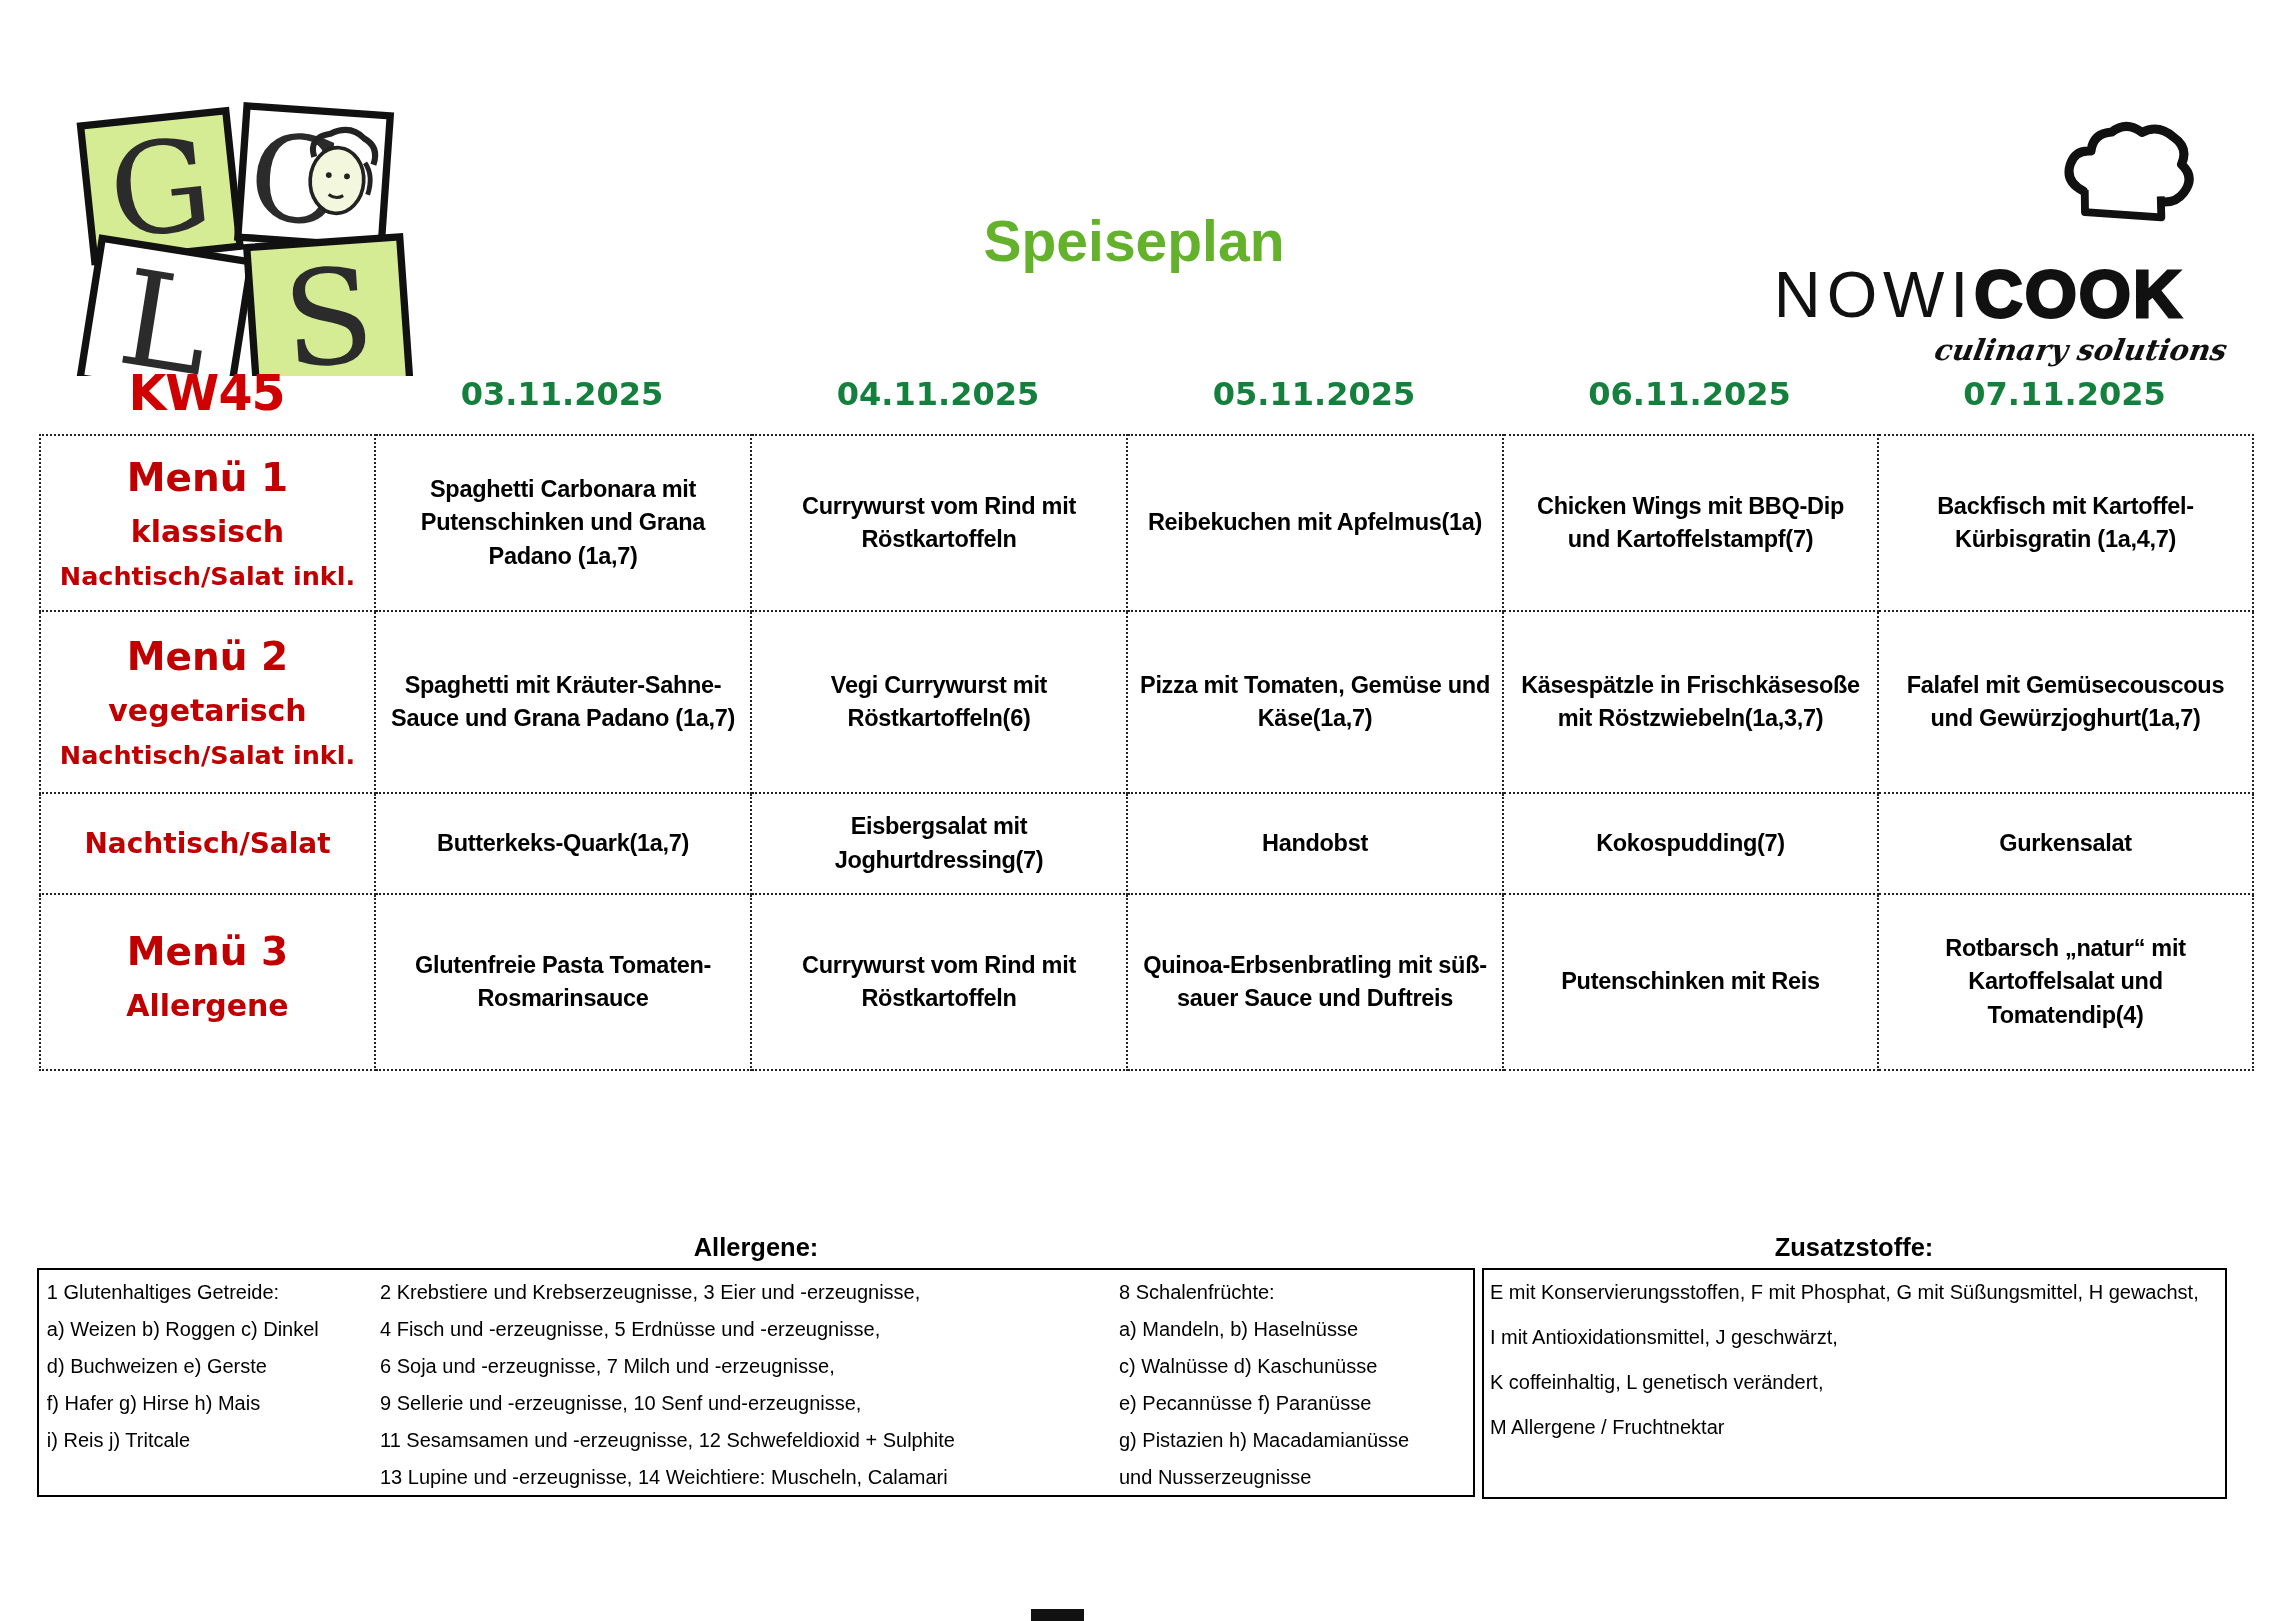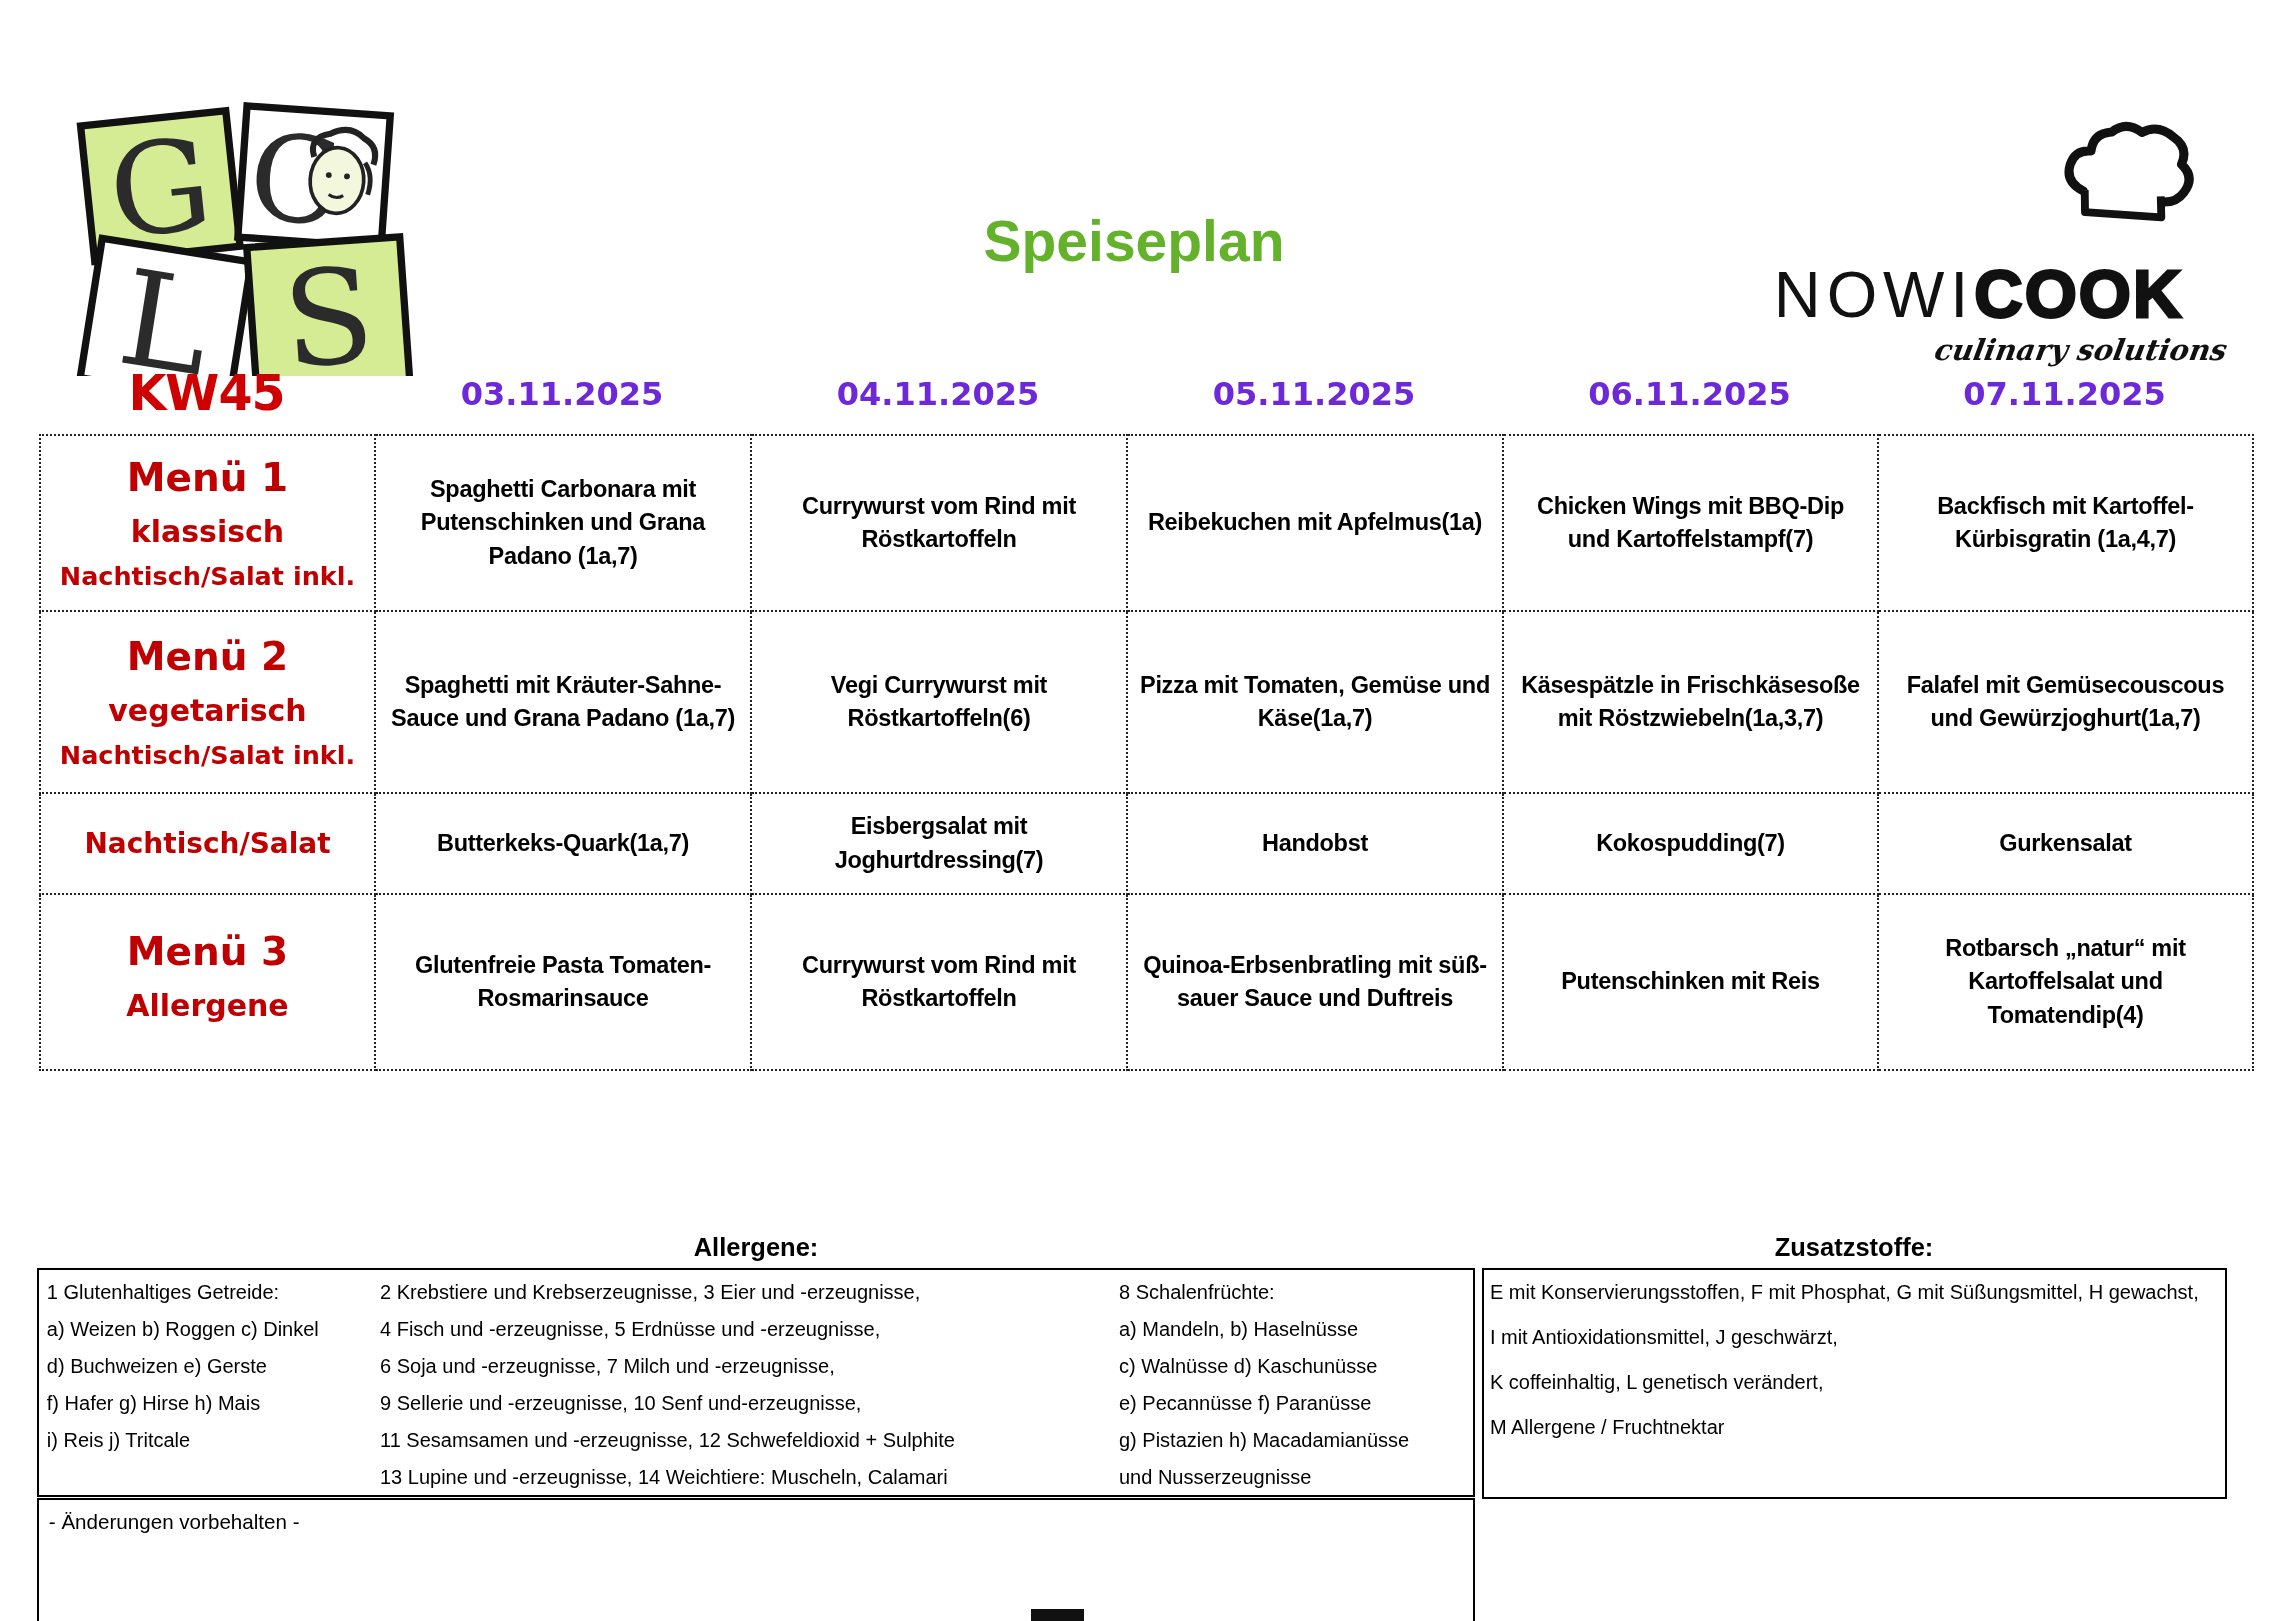--- a/index.html
+++ b/index.html
@@ -34,21 +34,21 @@
   .date-row {
     position:absolute; left:39px; top:361px; width:2215px; height:65px;
     display:grid; grid-template-columns:335px 376px 376px 376px 375px 375px;
     align-items:center;
   }
   .week-label {
     text-align:center; color:#cf0000; font-weight:bold; font-size:49px;
     font-family:"DejaVu Sans", sans-serif; letter-spacing:-1px;
   }
   .date-cell {
-    text-align:center; color:#6d28d9; font-weight:bold; font-size:32px;
+    text-align:center; color:#15803d; font-weight:bold; font-size:32px;
     font-family:"DejaVu Sans", sans-serif;
   }
 
   
   table.menu { position:absolute; left:39px; top:434px; width:2215px;
     border-collapse:collapse; table-layout:fixed; }
   table.menu td {
     border:2px dotted #222; vertical-align:middle; text-align:center;
     padding:5.9px 11.8px; background:#fff;
   }
@@ -279,19 +279,16 @@
     </div>
   </div>
 
   <div class="additive-box">
     <span>E mit Konservierungsstoffen, F mit Phosphat, G mit Süßungsmittel, H gewachst,</span>
     <span>I mit Antioxidationsmittel, J geschwärzt,</span>
     <span>K coffeinhaltig, L genetisch verändert,</span>
     <span>M Allergene / Fruchtnektar</span>
   </div>
 
-  <div class="footer-box">
-    <div class="footer-note">- Änderungen vorbehalten -</div>
-  </div>
   <div class="page-mark"></div>
 
 </div>
 
 
 </body></html>

